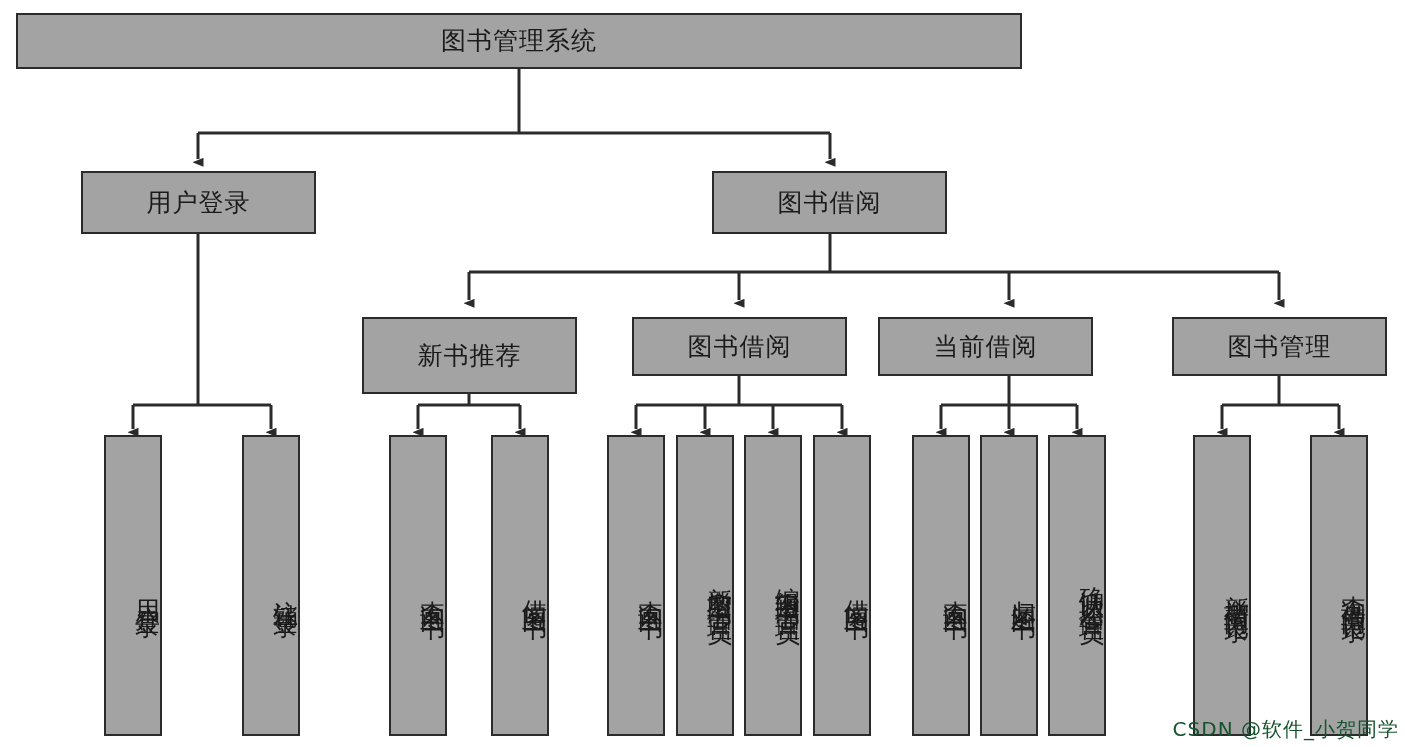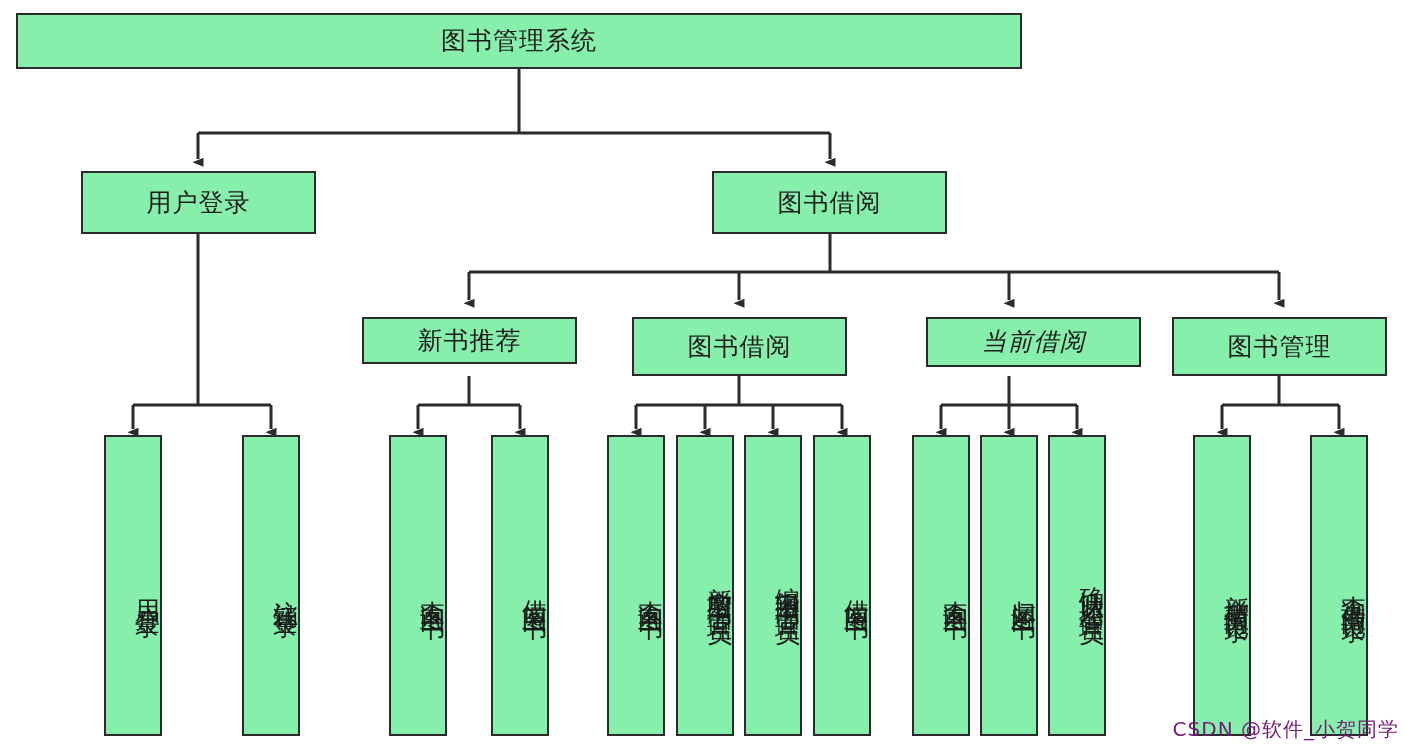--- a/index.html
+++ b/index.html
@@ -17,21 +17,21 @@
   svg#wires{
     position:absolute;
     left:0; top:0;
     width:1405px; height:747px;
     pointer-events:none;
   }
   .node{
     position:absolute;
     box-sizing:border-box;
     border:2.5px solid #2b2b2b;
-    background:#86efac;
+    background:#a3a3a3;
     display:flex;
     align-items:center;
     justify-content:center;
     color:#1a1a1a;
   }
   .node.horiz{
     font-size:25px;
     letter-spacing:1px;
     line-height:1.1;
   }
@@ -48,21 +48,21 @@
   .node.vert .vtext{
     writing-mode:vertical-rl;
     text-orientation:upright;
     white-space:nowrap;
   }
   #watermark{
     position:absolute;
     right:6px;
     bottom:4px;
     font-size:20px;
-    color:#701a75;
+    color:#14532d;
     letter-spacing:1px;
     white-space:nowrap;
     font-family:"DejaVu Sans","Liberation Sans",sans-serif;
   }
 </style>
 </head>
 <body>
 
 <div id="canvas">
 
@@ -120,27 +120,27 @@
     <span>图书管理系统</span>
   </div>
 
   <div class="node horiz" style="left:81px; top:171px; width:235px; height:63px;">
     <span>用户登录</span>
   </div>
   <div class="node horiz" style="left:712px; top:171px; width:235px; height:63px;">
     <span>图书借阅</span>
   </div>
 
-  <div class="node horiz" style="left:362px; top:317px; width:215px; height:47px;">
+  <div class="node horiz" style="left:362px; top:317px; width:215px; height:77px;">
     <span>新书推荐</span>
   </div>
   <div class="node horiz" style="left:632px; top:317px; width:215px; height:59px;">
     <span>图书借阅</span>
   </div>
-  <div class="node horiz" style="left:926px; top:317px; width:215px; height:50px;font-style:italic;">
+  <div class="node horiz" style="left:878px; top:317px; width:215px; height:59px;">
     <span>当前借阅</span>
   </div>
   <div class="node horiz" style="left:1172px; top:317px; width:215px; height:59px;">
     <span>图书管理</span>
   </div>
 
   <div class="node vert" style="left:104px; top:435px; width:58px; height:301px;">
     <span class="vtext">用户登录</span>
   </div>
   <div class="node vert" style="left:242px; top:435px; width:58px; height:301px;">

